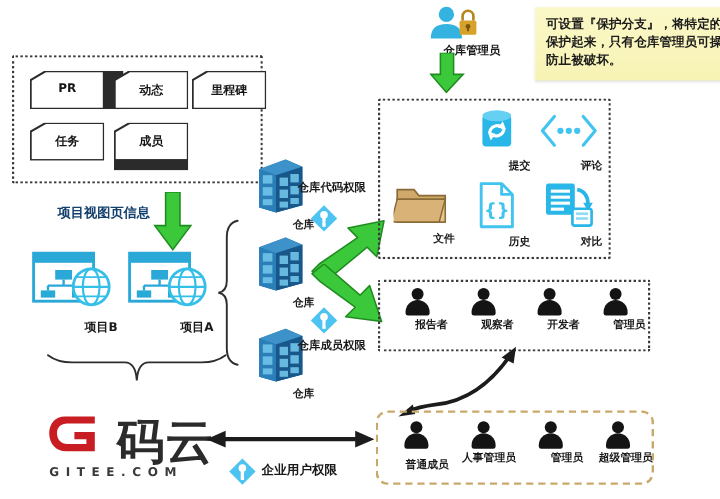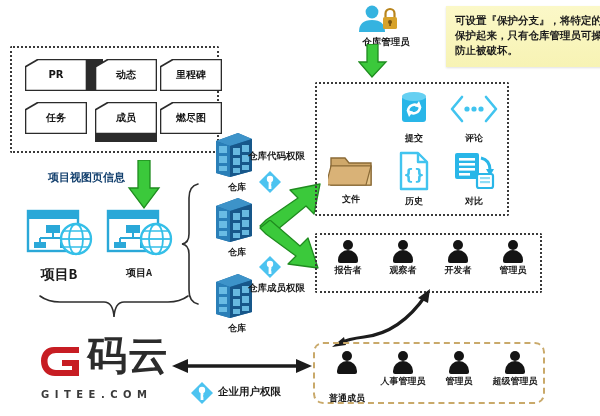--- a/index.html
+++ b/index.html
@@ -7,21 +7,21 @@
     width:600px;height:416px;
     background:#ffffff;
     font-family:"DejaVu Sans","Liberation Sans",sans-serif;
     overflow:hidden;
     position:relative;
   }
   #stage{position:relative;width:600px;height:416px;}
   .abs{position:absolute;}
   .lbl{
     font-size:9px;color:#1a1a1a;font-weight:bold;
-    text-align:center;white-space:nowrap;line-height:1.1;font-family:Liberation Mono, monospace;
+    text-align:right;white-space:nowrap;line-height:1.1;
   }
   .lbl-blue{color:#16598f;}
   
   .dotted-box{
     border:2px dotted #3a3a3a;
     border-radius:2px;
     background:transparent;
   }
   .dashed-box{
     border:2px dashed #c9a96a;
@@ -71,21 +71,21 @@
     box-shadow:0 1px 2px rgba(0,0,0,.12);
     position:relative;
     margin-left:40px;
   }
   .callout .fold{
     position:absolute;right:0;top:0;width:12px;height:12px;
     background:linear-gradient(225deg,#ffffff 50%,#ddd9a0 50%);
   }
   
   .gitee-wrap{position:absolute;}
-  .gitee-main{display:flex;gap:3px;}
+  .gitee-main{display:flex;align-items:flex-end;gap:13px;}
   .gitee-cn{
     font-size:40px;font-weight:bold;color:#2b2b2b;
     line-height:0.85;letter-spacing:1px;
   }
   .gitee-dom{
     font-size:10px;letter-spacing:5.5px;color:#3a3a3a;
     font-weight:bold;margin-top:3px;margin-left:3px;
   }
   .icon-cell{position:absolute;text-align:center;}
   .icon-cell .lbl{margin-top:2px;}
@@ -104,23 +104,20 @@
     <div class="tag">动态</div>
   </div>
   <div class="tag-wrap" style="left:160px;top:59px;width:62px;height:32px;">
     <div class="tag">里程碑</div>
   </div>
   <div class="tag-wrap" style="left:25px;top:102px;width:62px;height:32px;text-align:center;">
     <div class="tag">任务</div>
   </div>
   <div class="tag-wrap" style="left:95px;top:102px;width:62px;height:40px;text-decoration:underline;">
     <div class="tag">成员</div>
-  </div>
-  <div class="tag-wrap" style="left:160px;top:102px;width:62px;height:32px;">
-    <div class="tag">燃尽图</div>
   </div>
 
   <div class="abs lbl lbl-blue" style="left:48px;top:172px;font-size:11px;color:#123f6d;">项目视图页信息</div>
 
   <svg class="abs" style="left:127px;top:160px;" width="34" height="50" viewBox="0 0 34 50">
     <polygon points="11,0 23,0 23,28 32,28 17,48 2,28 11,28" fill="#3bc93b" stroke="#1f8c1f" stroke-width="1.3"></polygon>
   </svg>
 
   <div class="abs" style="left:20px;top:207px;width:78px;height:70px;">
     <svg width="78" height="52" viewBox="0 0 78 52">
@@ -132,21 +129,21 @@
       <line x1="20" y1="31" x2="20" y2="35" stroke="#2aa8d8" stroke-width="2"></line>
       <line x1="46" y1="31" x2="46" y2="35" stroke="#2aa8d8" stroke-width="2"></line>
       <rect x="14" y="35" width="12" height="6" fill="#2aa8d8"></rect>
       <rect x="40" y="35" width="12" height="6" fill="#2aa8d8"></rect>
       <circle cx="56" cy="32" r="15" fill="#ffffff" stroke="#34bfe8" stroke-width="2.3"></circle>
       <ellipse cx="56" cy="32" rx="7" ry="15" fill="none" stroke="#34bfe8" stroke-width="1.8"></ellipse>
       <line x1="41" y1="32" x2="71" y2="32" stroke="#34bfe8" stroke-width="1.8"></line>
       <line x1="44" y1="24" x2="68" y2="24" stroke="#34bfe8" stroke-width="1.5"></line>
       <line x1="44" y1="40" x2="68" y2="40" stroke="#34bfe8" stroke-width="1.5"></line>
     </svg>
-    <div class="lbl" style="margin-top:5px;font-size:14px;">项目B</div>
+    <div class="lbl" style="margin-top:5px;font-size:10px;">项目B</div>
   </div>
 
   <div class="abs" style="left:100px;top:207px;width:78px;height:70px;">
     <svg width="78" height="52" viewBox="0 0 78 52">
       <rect x="8" y="4" width="50" height="40" fill="#ffffff" stroke="#2aa8d8" stroke-width="2.4"></rect>
       <rect x="8" y="4" width="50" height="8" fill="#2aa8d8"></rect>
       <rect x="26" y="18" width="14" height="8" fill="#2aa8d8"></rect>
       <line x1="33" y1="26" x2="33" y2="31" stroke="#2aa8d8" stroke-width="2"></line>
       <line x1="20" y1="31" x2="46" y2="31" stroke="#2aa8d8" stroke-width="2"></line>
       <line x1="20" y1="31" x2="20" y2="35" stroke="#2aa8d8" stroke-width="2"></line>
@@ -377,21 +374,21 @@
     <polygon points="2,60 14,50 16,58" fill="#1c1c1c"></polygon>
   </svg>
 
   <div class="abs dashed-box" style="left:313px;top:342px;width:228px;height:58px;"></div>
 
   <div class="icon-cell" style="left:320px;top:351px;width:54px;">
     <div class="person" style="margin:0 auto;">
       <div class="head"></div>
         <div class="body"></div>
     </div>
-    <div class="lbl" style="margin-top:20px;">普通成员</div>
+    <div class="lbl" style="margin-top:9px;">普通成员</div>
   </div>
   <div class="icon-cell" style="left:376px;top:351px;width:54px;">
     <div class="person" style="margin:0 auto;">
       <div class="head"></div>
         <div class="body"></div>
     </div>
     <div class="lbl" style="margin-top:3px;">人事管理员</div>
   </div>
   <div class="icon-cell" style="left:432px;top:351px;width:54px;">
     <div class="person" style="margin:0 auto;">

